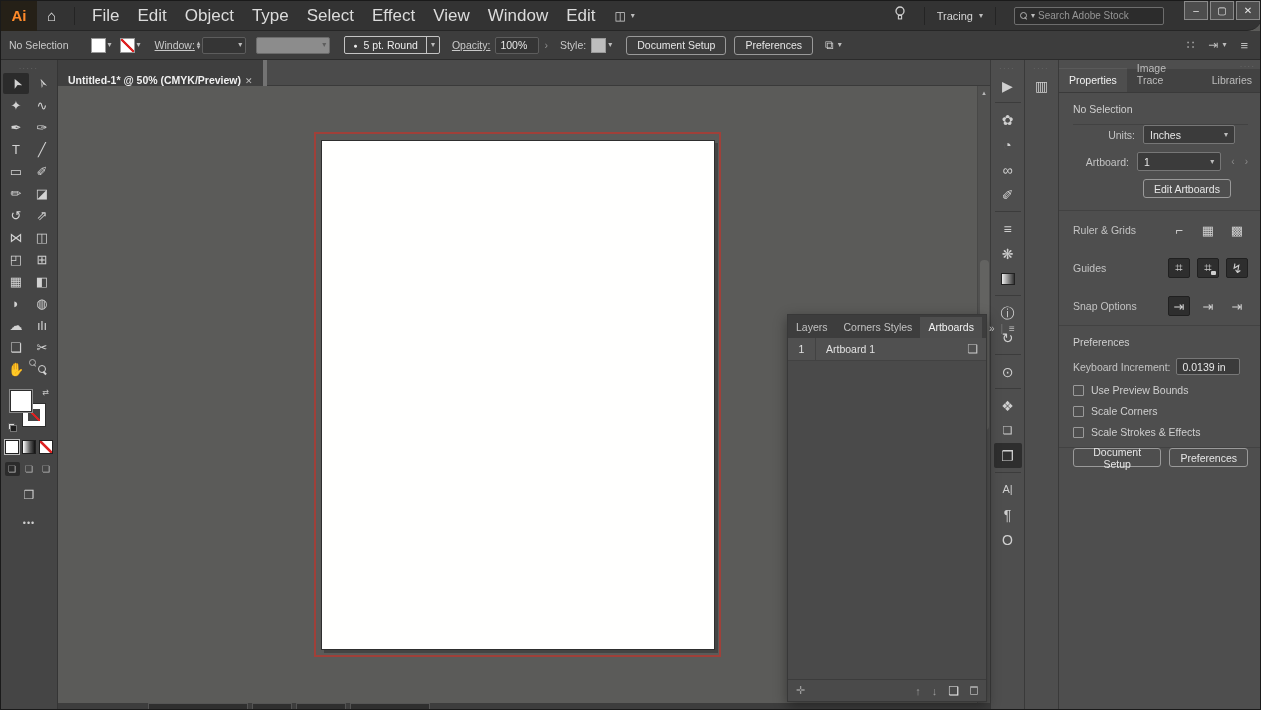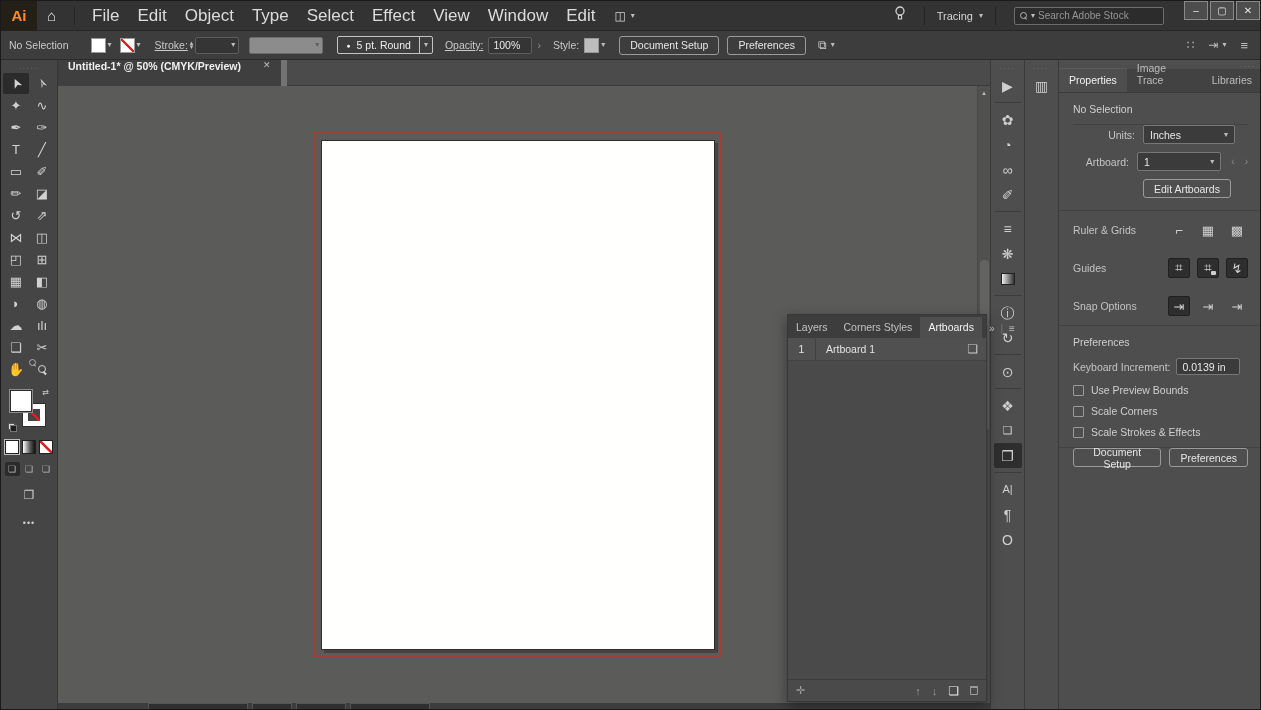--- a/index.html
+++ b/index.html
@@ -12,20 +12,21 @@
   }
   .vsep{ width:1px; height:18px; background:#242424; margin:0 8px; }
   .chev{ font-size:8px; color:#bdbdbd; line-height:1; }
   .dim{ color:#8f8f8f; }
 
   
   .menubar{
     position:absolute; left:0; top:0; width:1261px; height:30px;
     background:#333333; display:flex; align-items:center; z-index:40;
     border-bottom:1px solid #262626;
+    border-radius:15px;
   }
   .logo{ width:36px; height:30px; background:#252017; color:#ff8a2a; font-weight:bold;
          font-size:15px; display:flex; align-items:center; justify-content:center; }
   .homeic{ font-size:15px; color:#e8e8e8; padding:0 10px; }
   .menus{ display:flex; align-items:center; }
   .menu{ font-size:17px; color:#dcdcdc; padding:0 9px; cursor:default; }
   .wsic{ display:flex; align-items:center; gap:5px; margin-left:10px; color:#cfcfcf; font-size:12px; }
   .spacer{ flex:1; }
   .bulb{ margin-right:10px; }
   .workspace{ display:flex; align-items:center; gap:6px; font-size:11px; color:#d6d6d6; padding:0 4px; }
@@ -106,22 +107,22 @@
   .dmode.active{ background:#2b2b2b; border-radius:2px; }
   .screenmode{ text-align:center; margin-top:12px; font-size:12px; color:#cfcfcf; }
   .editbar{ text-align:center; margin-top:16px; color:#cfcfcf; font-size:9px; letter-spacing:1px; }
 
   
   .tabbar{
     position:absolute; left:57px; top:59px; width:932px; height:26px;
     background:#4b4b4b; border-bottom:1px solid #3a3a3a; display:flex; z-index:20;
   }
   .doctab{
-    height:26px; background:#3f3f3f; display:flex; align-items:flex-start; gap:22px;
-    padding:0 10px; border-right:6px solid #737373;
+    height:26px; background:#3f3f3f; display:flex; align-items:flex-end; gap:4px;
+    padding:0 10px; border-right:4px solid #737373;
   }
   .doctab .t{ font-size:10.5px; color:#f0f0f0; font-weight:bold; white-space:nowrap; }
   .doctab .x{ font-size:9px; color:#bdbdbd; }
 
   
   .canvas{ position:absolute; left:57px; top:85px; width:932px; height:617px; background:#5b5b59; overflow:hidden; }
   .bleed{ position:absolute; left:256px; top:46px; width:407px; height:525px; border:2px solid #a04039; }
   .artboard{ position:absolute; left:263px; top:54px; width:394px; height:510px; background:#fffffe;
     border:1px solid #2e2e2e; box-shadow:3px 3px 0 rgba(40,40,40,.45); }
   .vscroll{ position:absolute; right:0; top:0; width:13px; height:100%; background:#515150; border-left:1px solid #484847;
@@ -255,21 +256,21 @@
     <span class="swgroup">
       <span class="swatch"></span>
       <span class="chev">▾</span>
     </span>
     <span style="width:8px"></span>
     <span class="swgroup">
       <span class="swatch none"></span>
       <span class="chev">▾</span>
     </span>
     <span style="width:14px"></span>
-    <span class="cb-link">Stroke:</span>
+    <span class="cb-link">Window:</span>
     <span class="stepper">
       <span>▴</span>
       <span>▾</span>
     </span>
     <span class="ddark">
       <span class="chev">▾</span>
     </span>
     <span style="width:10px"></span>
     <span class="profile">
       <span class="chev">▾</span>

